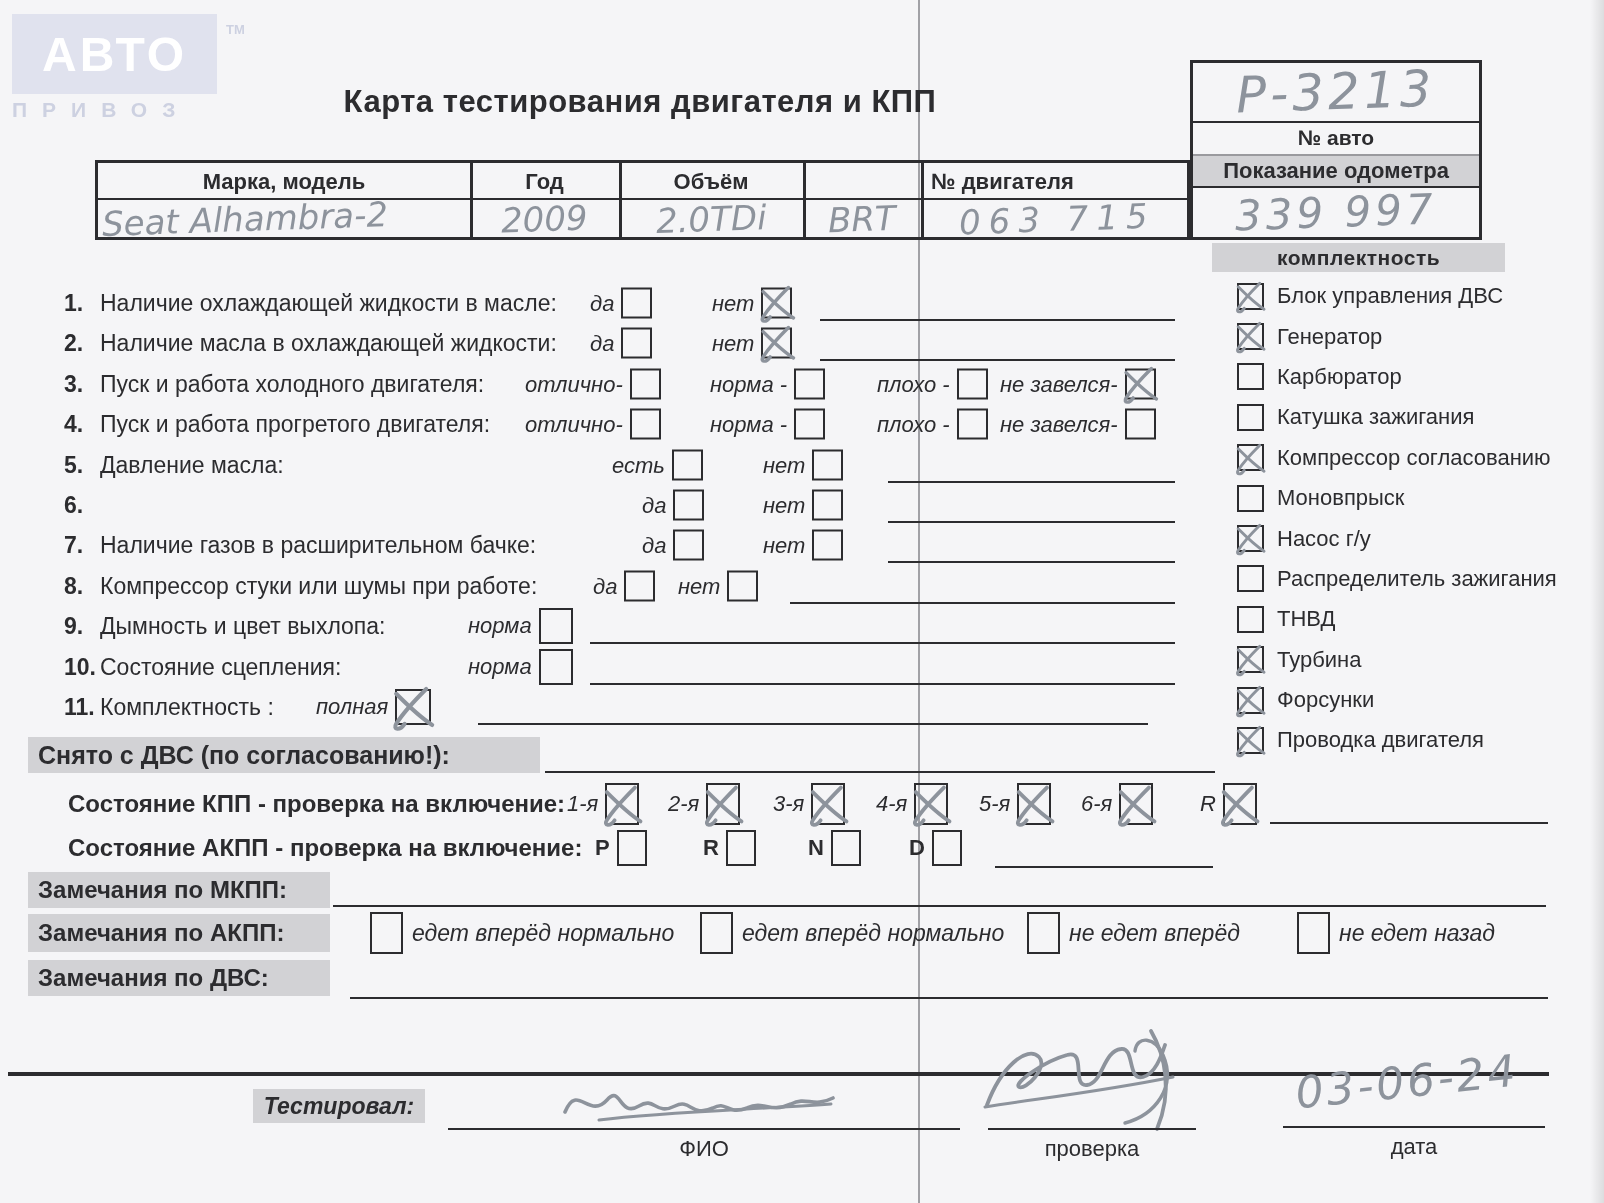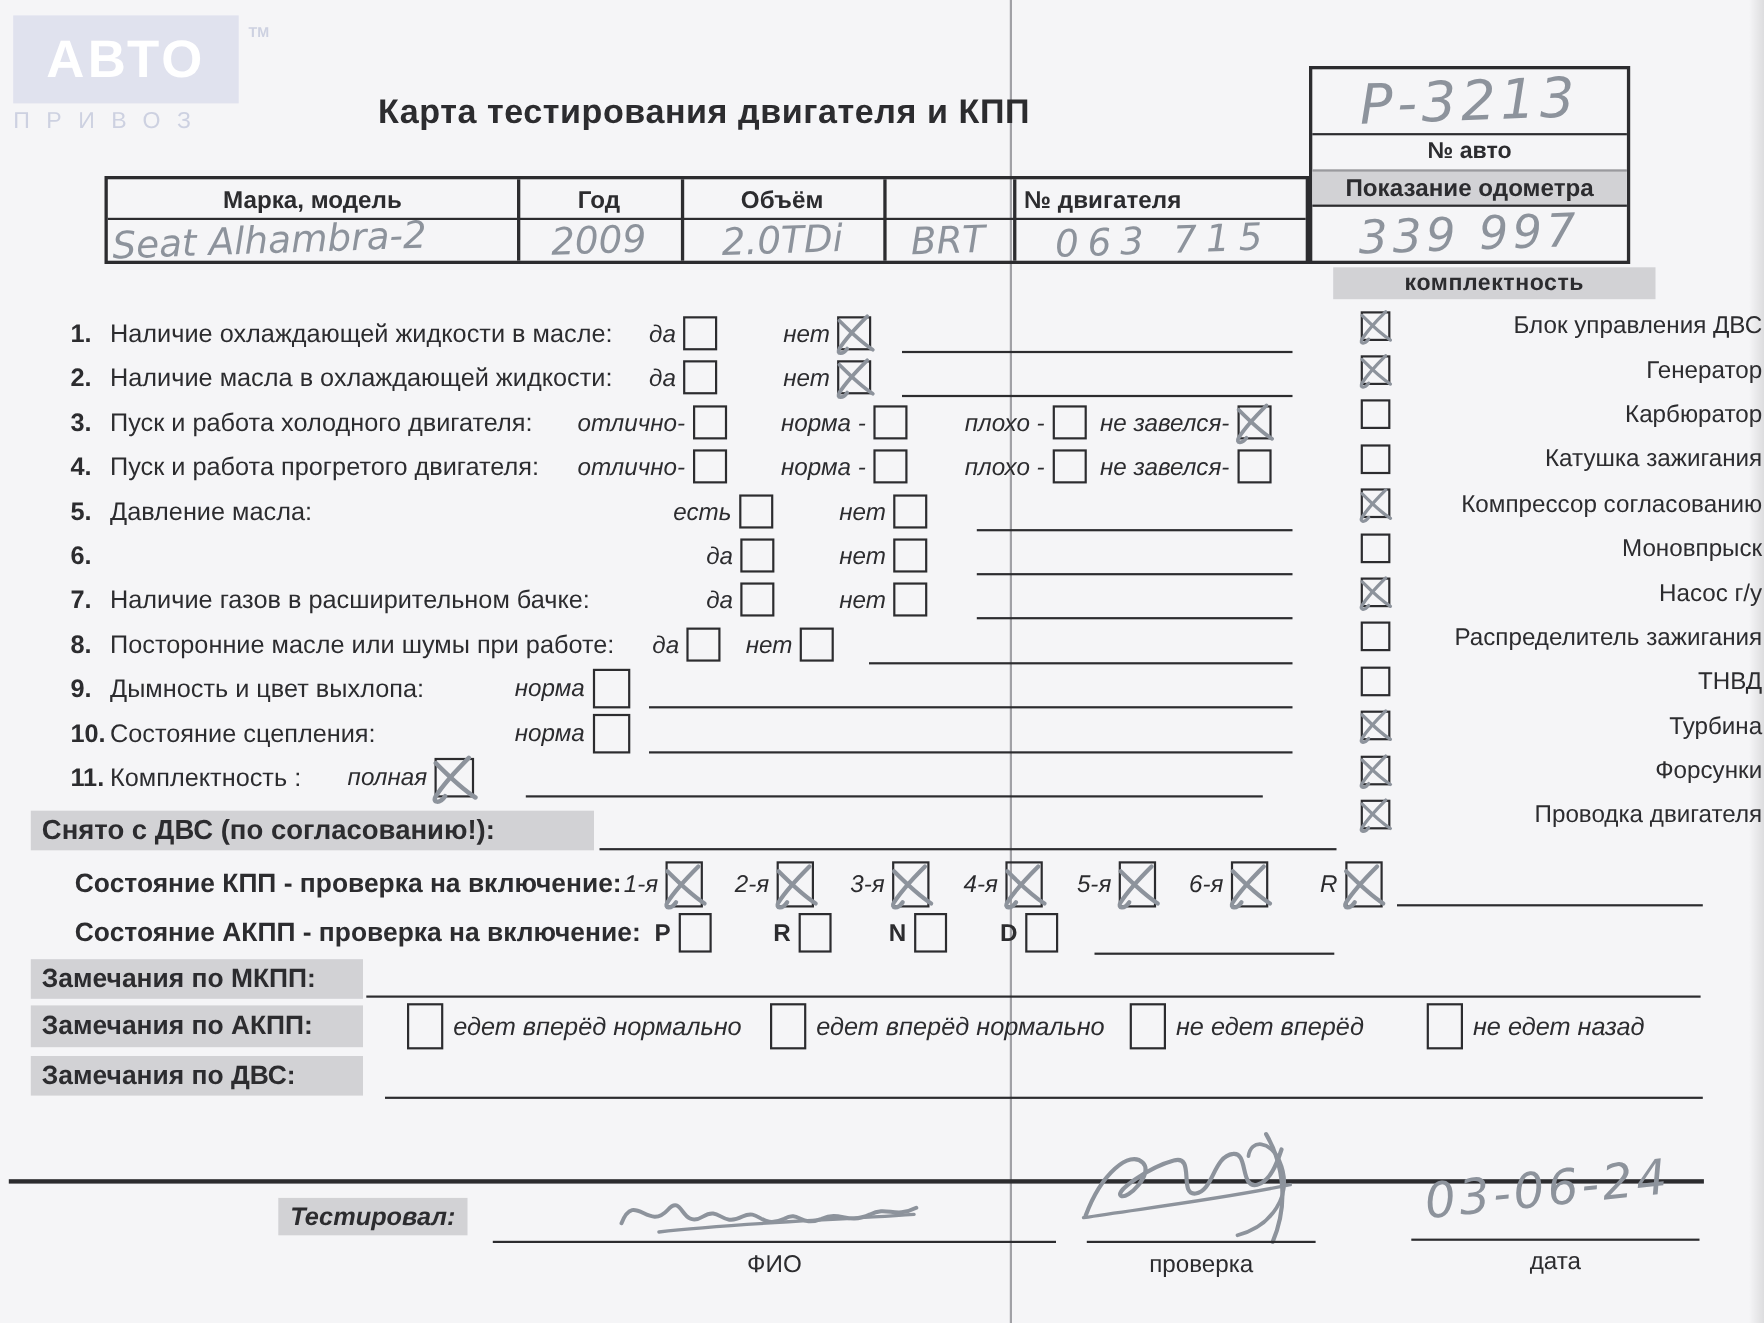--- a/index.html
+++ b/index.html
@@ -19,21 +19,21 @@
   .edge-shade{position:absolute;top:0;right:0;width:14px;height:100%;
     background:linear-gradient(to right,rgba(0,0,0,0),rgba(0,0,0,.10));}
   .fold-line{position:absolute;top:0;left:918px;width:2px;height:100%;
     background:rgba(60,60,66,.45);}
   
   .logo{position:absolute;left:12px;top:14px;width:240px;}
   .logo-box{width:205px;height:80px;background:var(--logo-bg);
     display:flex;align-items:center;justify-content:center;}
   .logo-brand{color:#ffffff;font-weight:bold;font-size:48px;letter-spacing:3px;}
   .logo-tm{position:absolute;left:214px;top:8px;color:var(--logo-fg);font-size:13px;font-weight:bold;}
-  .logo-sub{margin-top:4px;color:var(--logo-fg);font-size:21px;font-weight:normal;letter-spacing:15px;}
+  .logo-sub{margin-top:4px;color:var(--logo-fg);font-size:21px;font-weight:bold;letter-spacing:15px;}
   
   .title{position:absolute;left:300px;top:84px;width:680px;text-align:center;
     font-size:31px;font-weight:bold;letter-spacing:.5px;}
   
   .car-box{position:absolute;left:1190px;top:60px;width:292px;height:180px;
     border:3px solid var(--ink);box-sizing:border-box;display:flex;flex-direction:column;}
   .car-box-hw{height:58px;border-bottom:2px solid var(--ink);display:flex;align-items:center;justify-content:center;}
   .car-box-lbl{height:33px;display:flex;align-items:center;justify-content:center;
     font-weight:bold;font-size:21px;}
   .car-box-band{height:33px;background:var(--band);border-top:2px solid #9a9a9e;border-bottom:2px solid var(--ink);
@@ -51,21 +51,21 @@
     border:3px solid var(--ink);box-sizing:border-box;}
   .vtable .vline{position:absolute;top:0;width:2.5px;height:100%;background:var(--ink);}
   .vtable .hrow{position:absolute;left:0;top:0;width:100%;height:37px;border-bottom:2.5px solid var(--ink);box-sizing:border-box;}
   .vcell{position:absolute;top:0;height:37px;display:flex;align-items:center;justify-content:center;
     font-weight:bold;font-size:22px;}
   .vval{position:absolute;top:37px;height:37px;display:flex;align-items:center;justify-content:center;}
   
   .equip-band{position:absolute;left:1212px;top:243px;width:293px;height:29px;background:var(--band);
     display:flex;align-items:center;justify-content:center;font-weight:bold;font-size:21px;letter-spacing:.5px;}
   .equip{position:absolute;left:1212px;top:276px;width:390px;}
-  .erow{display:flex;align-items:center;height:40.4px;padding-left:25px;justify-content:space-between;}
+  .erow{display:flex;align-items:center;height:40.4px;padding-left:25px;}
   .erow .elbl{margin-left:13px;font-size:22px;}
   
   .cb{position:relative;display:inline-block;width:31px;height:31px;
     border:2.5px solid var(--ink);box-sizing:border-box;background:transparent;flex:none;}
   .cb svg{position:absolute;left:-25%;top:-25%;width:150%;height:150%;display:none;overflow:visible;}
   .cb.checked svg{display:block;}
   .cb svg path{stroke:var(--pencil);stroke-width:3.4px;fill:none;stroke-linecap:round;}
   .cb-eq{width:27px;height:27px;}
   .cb-gear{width:34px;height:42px;}
   .cb-prnd{width:30px;height:36px;}
@@ -348,21 +348,21 @@
         <span class="cb"></span>
       </span>
     <span class="opt" style="left:763px">
         <i class="olbl">нет</i>
         <span class="cb"></span>
       </span>
     <span class="uline" style="left:888px;width:287px"></span>
   </div>
   <div class="trow" style="top:566px">
     <span class="tnum">8.</span>
-    <span class="tlbl">Посторонние масле или шумы при работе:</span>
+    <span class="tlbl">Компрессор стуки или шумы при работе:</span>
     <span class="opt" style="left:593px">
         <i class="olbl">да</i>
         <span class="cb"></span>
       </span>
     <span class="opt" style="left:678px">
         <i class="olbl">нет</i>
         <span class="cb"></span>
       </span>
     <span class="uline" style="left:790px;width:385px"></span>
   </div>

